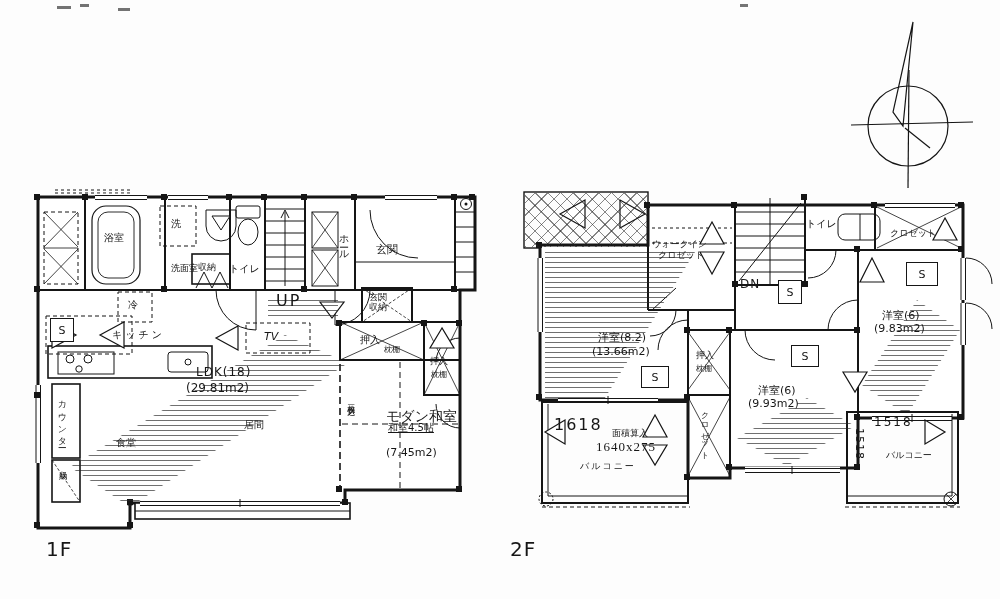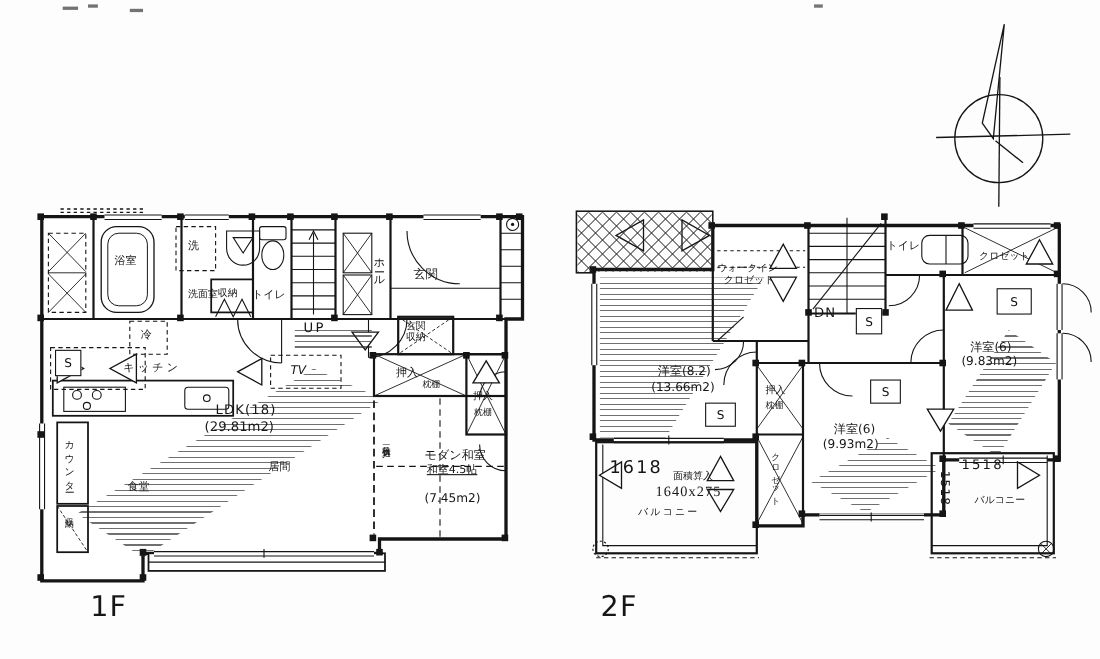--- a/index.html
+++ b/index.html
@@ -9,21 +9,21 @@
   .lbl{position:absolute;z-index:3;white-space:nowrap;color:#161616;font-size:10px;line-height:1.15;}
   .v{writing-mode:vertical-rl;letter-spacing:2px;white-space:normal;}
   .wrap{white-space:normal;}
   .sbox{position:absolute;z-index:3;border:1.6px solid #161616;background:#fff;
         display:flex;align-items:center;justify-content:center;font-size:11px;}
   .stripes{position:absolute;z-index:2;
         background:repeating-linear-gradient(180deg,rgba(35,35,35,.65) 0 1px,transparent 1px 5px);}
   .crosshatch{position:absolute;z-index:2;
         background:repeating-linear-gradient(45deg,rgba(35,35,35,.55) 0 1px,transparent 1px 9px),
                    repeating-linear-gradient(-45deg,rgba(35,35,35,.55) 0 1px,transparent 1px 9px);}
-  .floorname{font-size:26px;letter-spacing:1px;margin-left:36px;}
+  .floorname{font-size:20px;letter-spacing:1px;}
 </style>
 </head>
 <body>
 
 <div id="canvas">
 
 <svg id="plan-svg" width="1000" height="599" viewBox="0 0 1000 599">
 
   <g stroke="#151515" fill="none" stroke-width="1.2">
 
@@ -265,41 +265,41 @@
 <div class="stripes" style="left:545px;top:252px;width:152px;height:146px;clip-path:polygon(0px 0px,150px 0px,60px 146px,0px 146px);"></div>
 <div class="stripes" style="left:737px;top:398px;width:118px;height:68px;clip-path:polygon(70px 0px,118px 28px,50px 68px,0px 40px);"></div>
 <div class="stripes" style="left:862px;top:300px;width:98px;height:115px;clip-path:polygon(55px 0px,98px 30px,45px 115px,0px 85px);"></div>
 <div class="crosshatch" style="left:525px;top:193px;width:122px;height:54px;"></div>
 
 <span class="lbl" style="left:104px;top:232px;">浴室</span>
 <span class="lbl" style="left:171px;top:218px;">洗</span>
 <span class="lbl" style="left:171px;top:243px;font-size:9px;margin-top:20px;">洗面室</span>
 <span class="lbl" style="left:198px;top:262px;font-size:9px;">収納</span>
 <span class="lbl" style="left:229px;top:263px;">トイレ</span>
-<span class="lbl" style="left:276px;top:292px;font-size:12px;letter-spacing:2px;">UP</span>
+<span class="lbl" style="left:276px;top:292px;font-size:16px;letter-spacing:2px;">UP</span>
 <span class="lbl v" style="left:338px;top:228px;">ホール</span>
 <span class="lbl" style="left:376px;top:244px;font-size:11px;">玄関</span>
 <span class="lbl wrap" style="left:369px;top:292px;width:22px;font-size:9px;">玄関収納</span>
 <span class="lbl" style="left:128px;top:299px;">冷</span>
 <div class="sbox" style="left:50px;top:318px;width:22px;height:22px;">
       <span>S</span>
     </div>
 <span class="lbl" style="left:112px;top:329px;letter-spacing:3px;">キッチン</span>
 <span class="lbl" style="left:264px;top:331px;font-size:11px;font-style:italic;">TV</span>
 <span class="lbl" style="left:196px;top:366px;font-size:12px;letter-spacing:1px;">LDK(18)</span>
 <span class="lbl" style="left:186px;top:382px;font-size:12px;">(29.81m2)</span>
 <span class="lbl" style="left:360px;top:334px;">押入</span>
 <span class="lbl" style="left:384px;top:345px;font-size:8px;">枕棚</span>
 <span class="lbl" style="left:430px;top:356px;font-size:9px;">押入</span>
 <span class="lbl" style="left:431px;top:370px;font-size:8px;">枕棚</span>
 <span class="lbl" style="left:244px;top:420px;font-family:Liberation Mono, monospace;">居間</span>
 <span class="lbl" style="left:116px;top:437px;">食堂</span>
 <span class="lbl v" style="left:57px;top:394px;font-size:9px;">カウンター</span>
 <span class="lbl v" style="left:58px;top:464px;font-size:8px;">収納</span>
-<span class="lbl" style="left:386px;top:408px;font-size:11px;">モダン和室</span>
+<span class="lbl" style="left:386px;top:408px;font-size:14px;">モダン和室</span>
 <span class="lbl" style="left:388px;top:422px;text-decoration:underline;">和室4.5帖</span>
 <span class="lbl" style="left:386px;top:447px;font-size:11px;">(7.45m2)</span>
 <span class="lbl v" style="left:346px;top:398px;font-size:8px;letter-spacing:1px;">三枚引込戸</span>
 <span class="lbl floorname" style="left:46px;top:538px;">1F</span>
 
 <span class="lbl" style="left:652px;top:239px;font-size:9px;">ウォークイン</span>
 <span class="lbl" style="left:658px;top:250px;font-size:9px;">クロゼット</span>
 <span class="lbl" style="left:740px;top:278px;font-size:12px;letter-spacing:1px;">DN</span>
 <span class="lbl" style="left:806px;top:218px;">トイレ</span>
 <span class="lbl" style="left:890px;top:228px;font-size:9px;">クロゼット</span>

